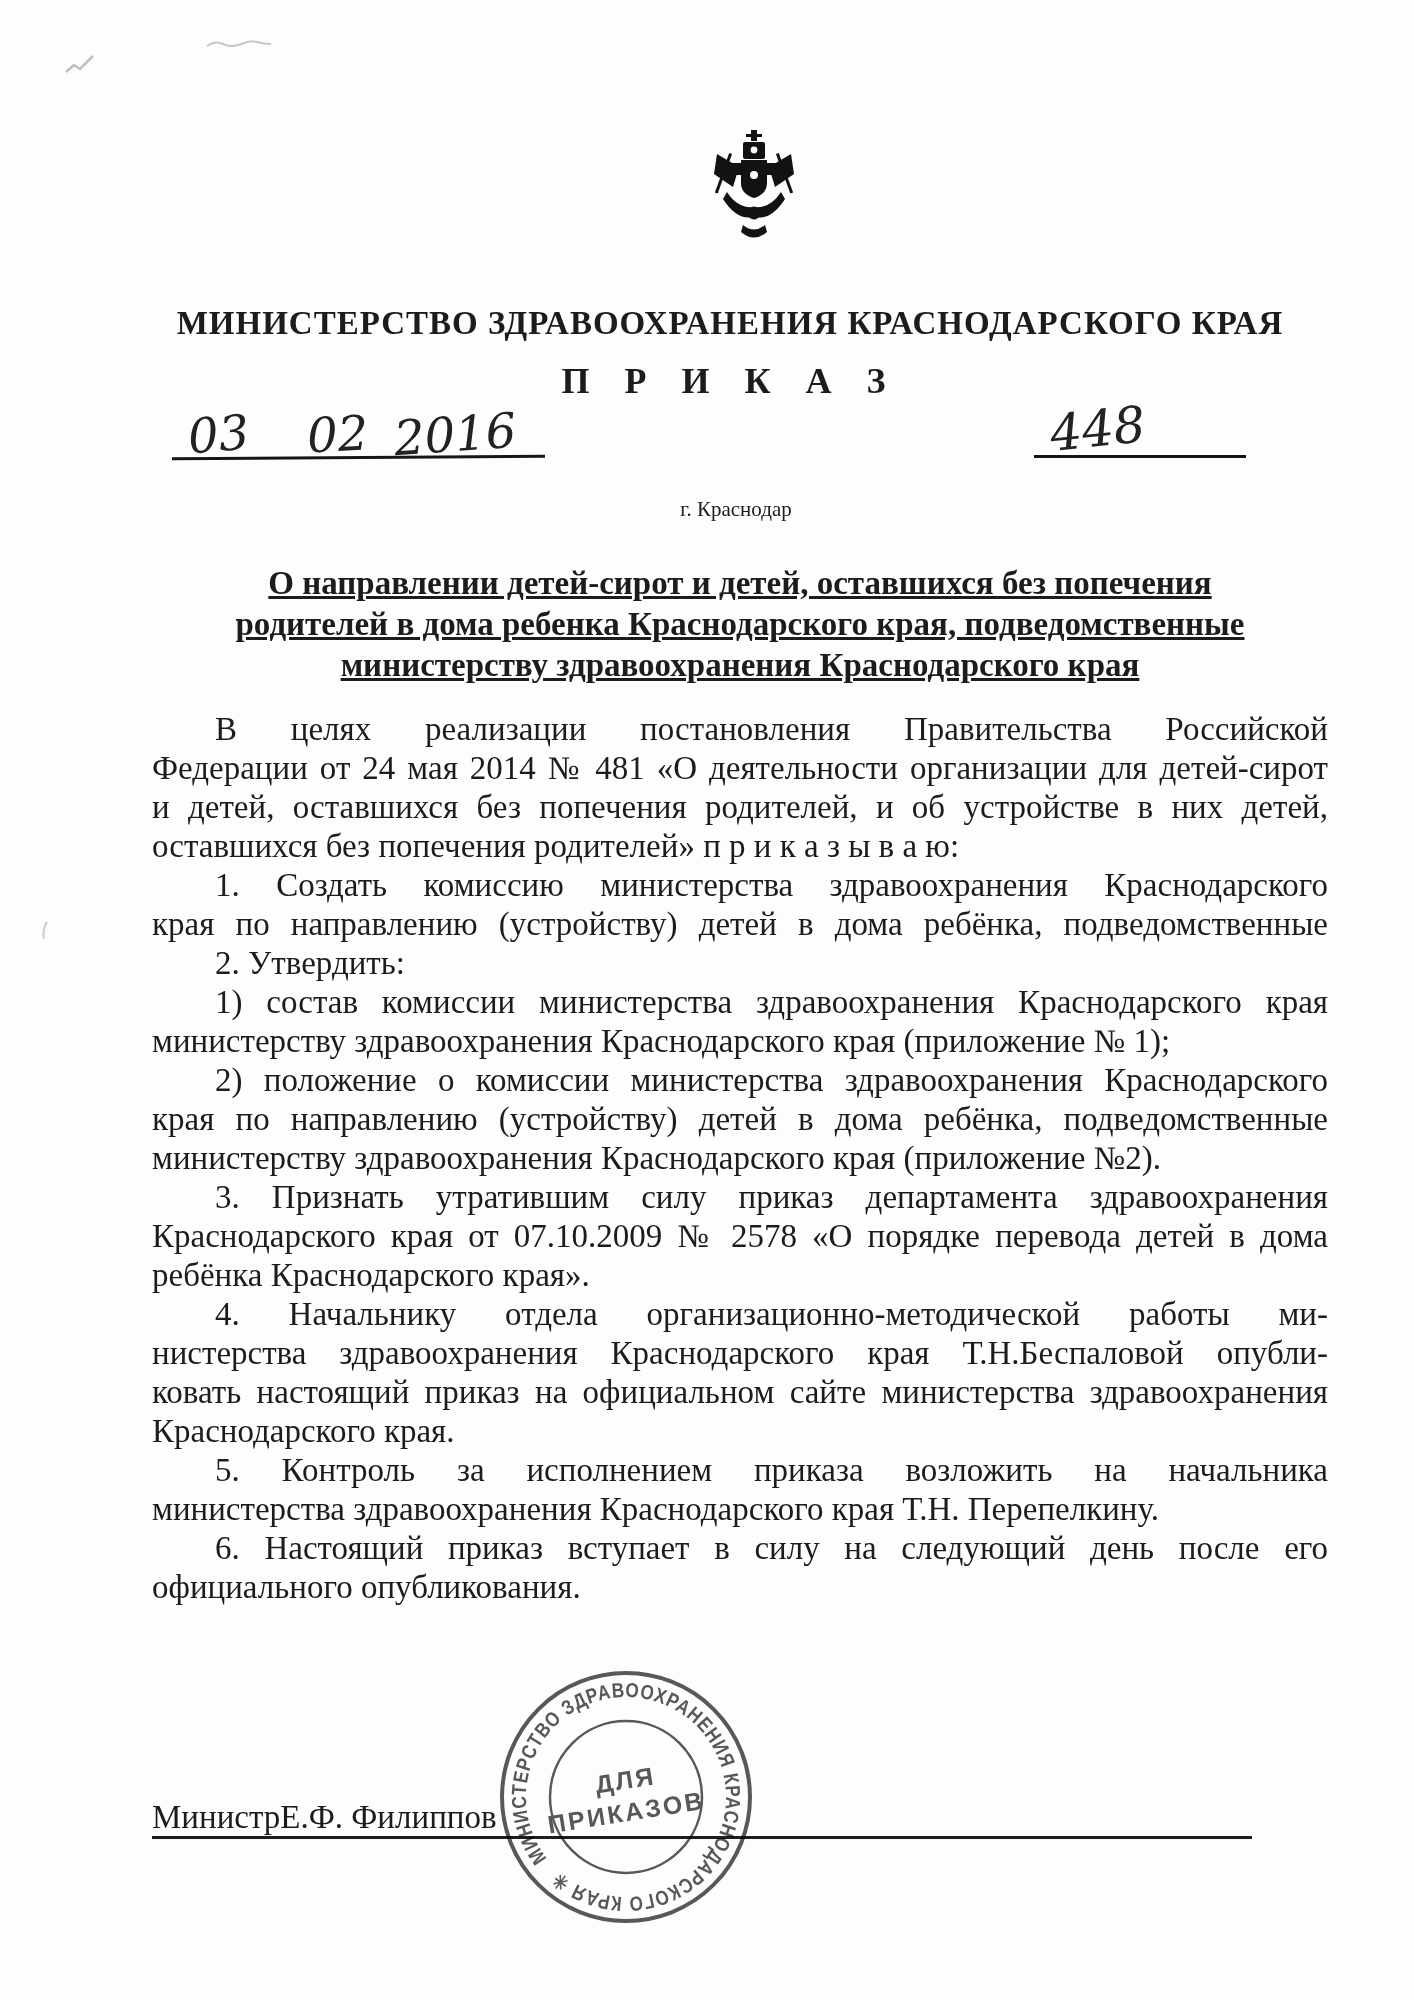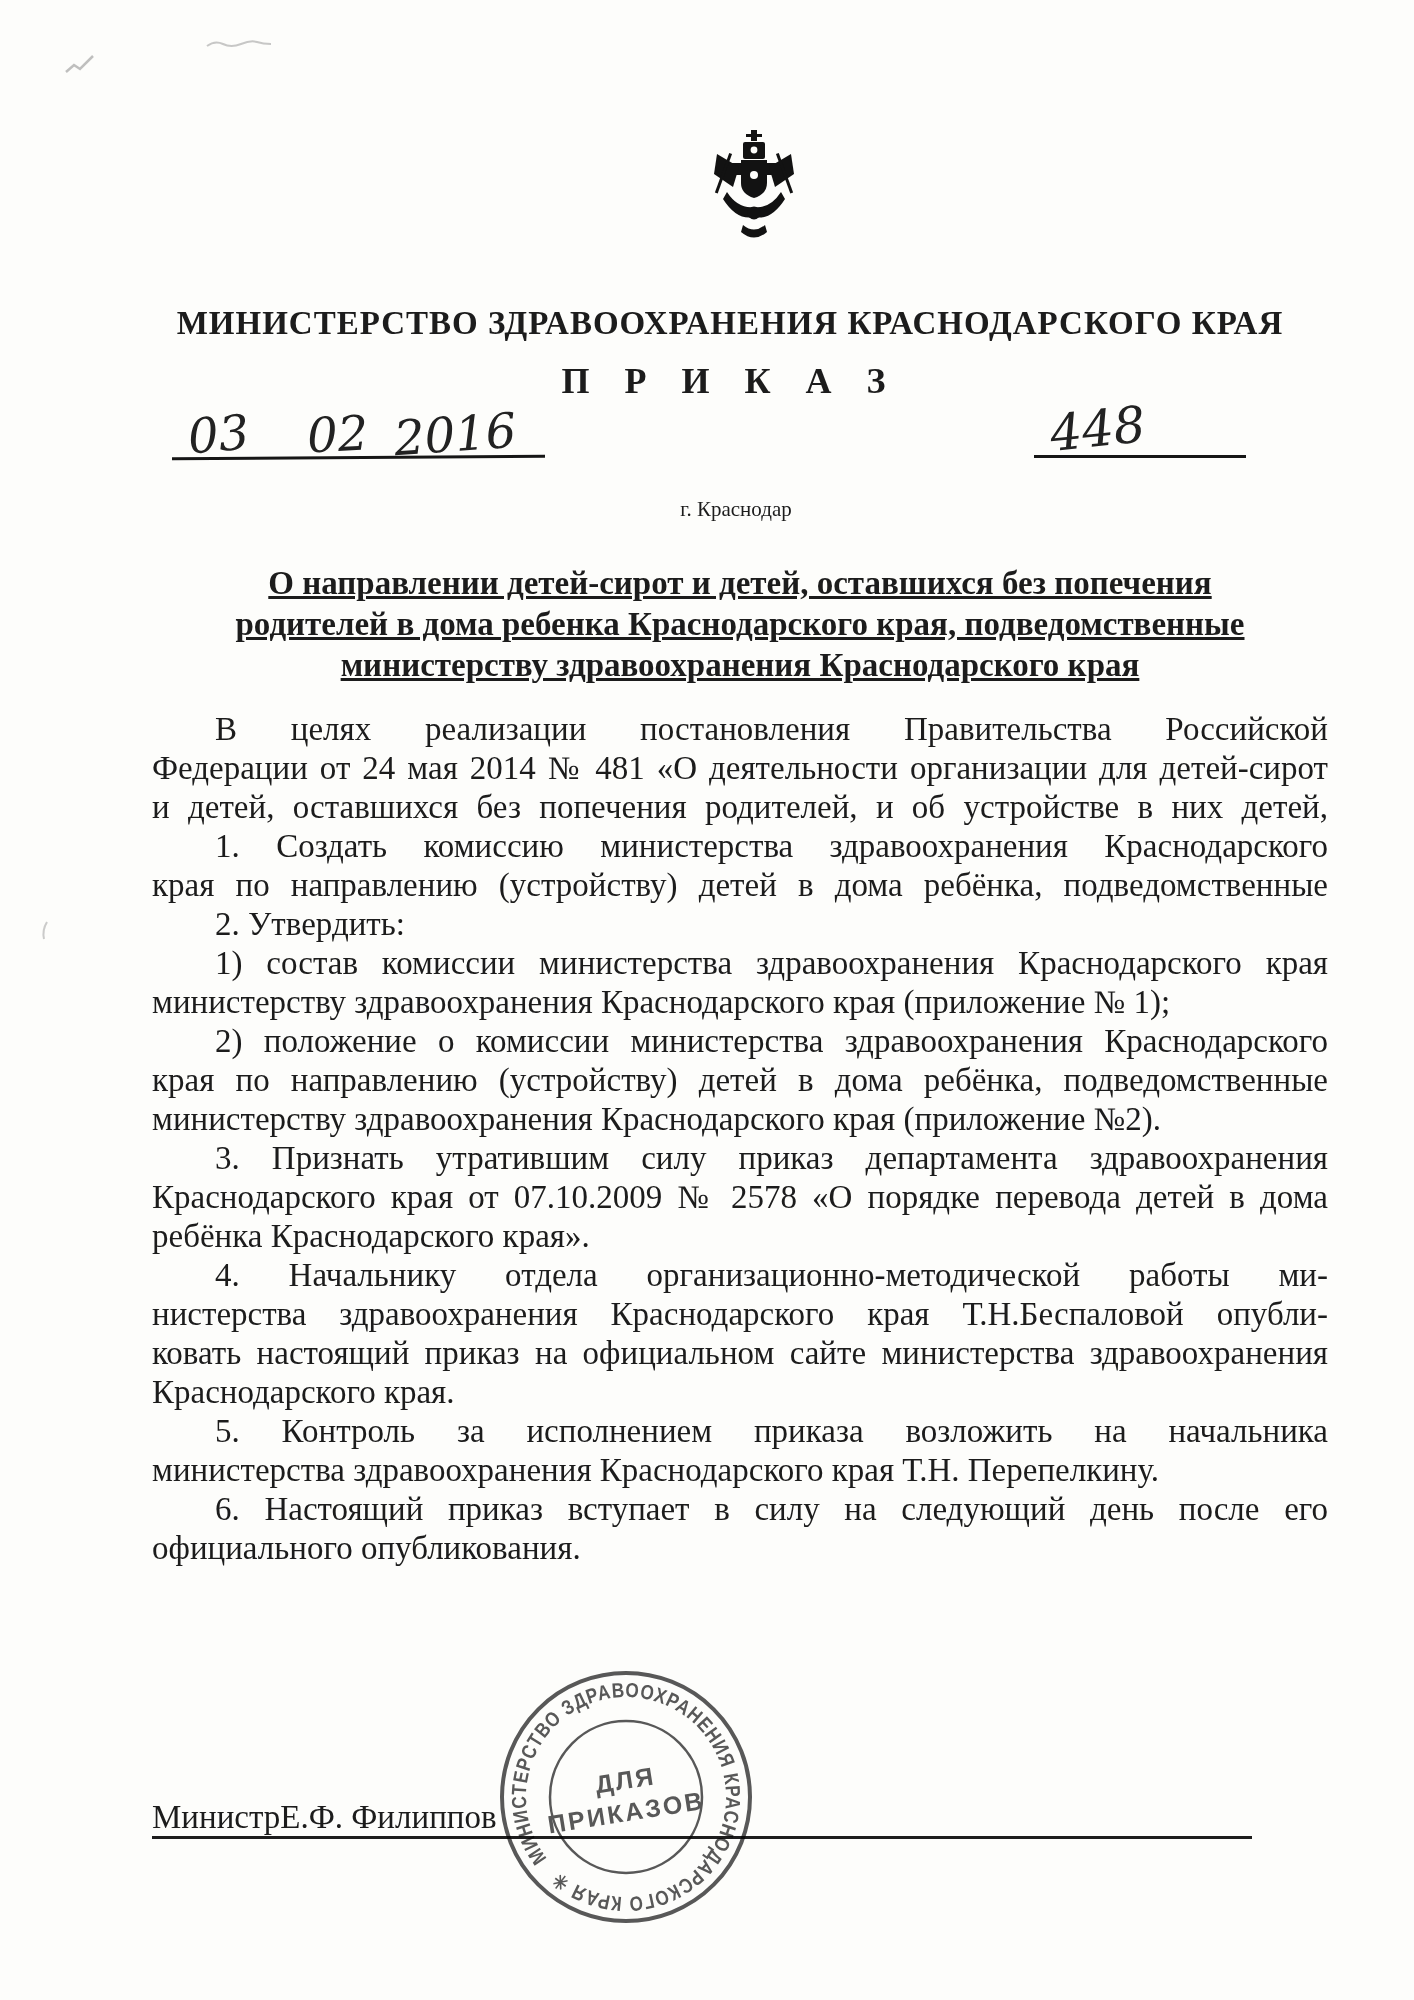--- a/index.html
+++ b/index.html
@@ -135,20 +135,21 @@
   <div class="doc-title">
     <div>О направлении детей-сирот и детей, оставшихся без попечения</div>
     <div>родителей в дома ребенка Краснодарского края, подведомственные</div>
     <div>министерству здравоохранения Краснодарского края</div>
   </div>
 
   <div class="doc-body" id="doc-body">
       <div class="line first">В целях реализации постановления Правительства Российской</div>
       <div class="line">Федерации от 24 мая 2014 № 481 «О деятельности организации для детей-сирот</div>
       <div class="line">и детей, оставшихся без попечения родителей, и об устройстве в них детей,</div>
+      <div class="line last">оставшихся без попечения родителей» п р и к а з ы в а ю:</div>
       <div class="line first">1. Создать комиссию министерства здравоохранения Краснодарского</div>
       <div class="line">края по направлению (устройству) детей в дома ребёнка, подведомственные</div>
       <div class="line first last">2. Утвердить:</div>
       <div class="line first">1) состав комиссии министерства здравоохранения Краснодарского края</div>
       <div class="line last">министерству здравоохранения Краснодарского края (приложение № 1);</div>
       <div class="line first">2) положение о комиссии министерства здравоохранения Краснодарского</div>
       <div class="line">края по направлению (устройству) детей в дома ребёнка, подведомственные</div>
       <div class="line last">министерству здравоохранения Краснодарского края (приложение №2).</div>
       <div class="line first">3. Признать утратившим силу приказ департамента здравоохранения</div>
       <div class="line">Краснодарского края от 07.10.2009 № 2578 «О порядке перевода детей в дома</div>

